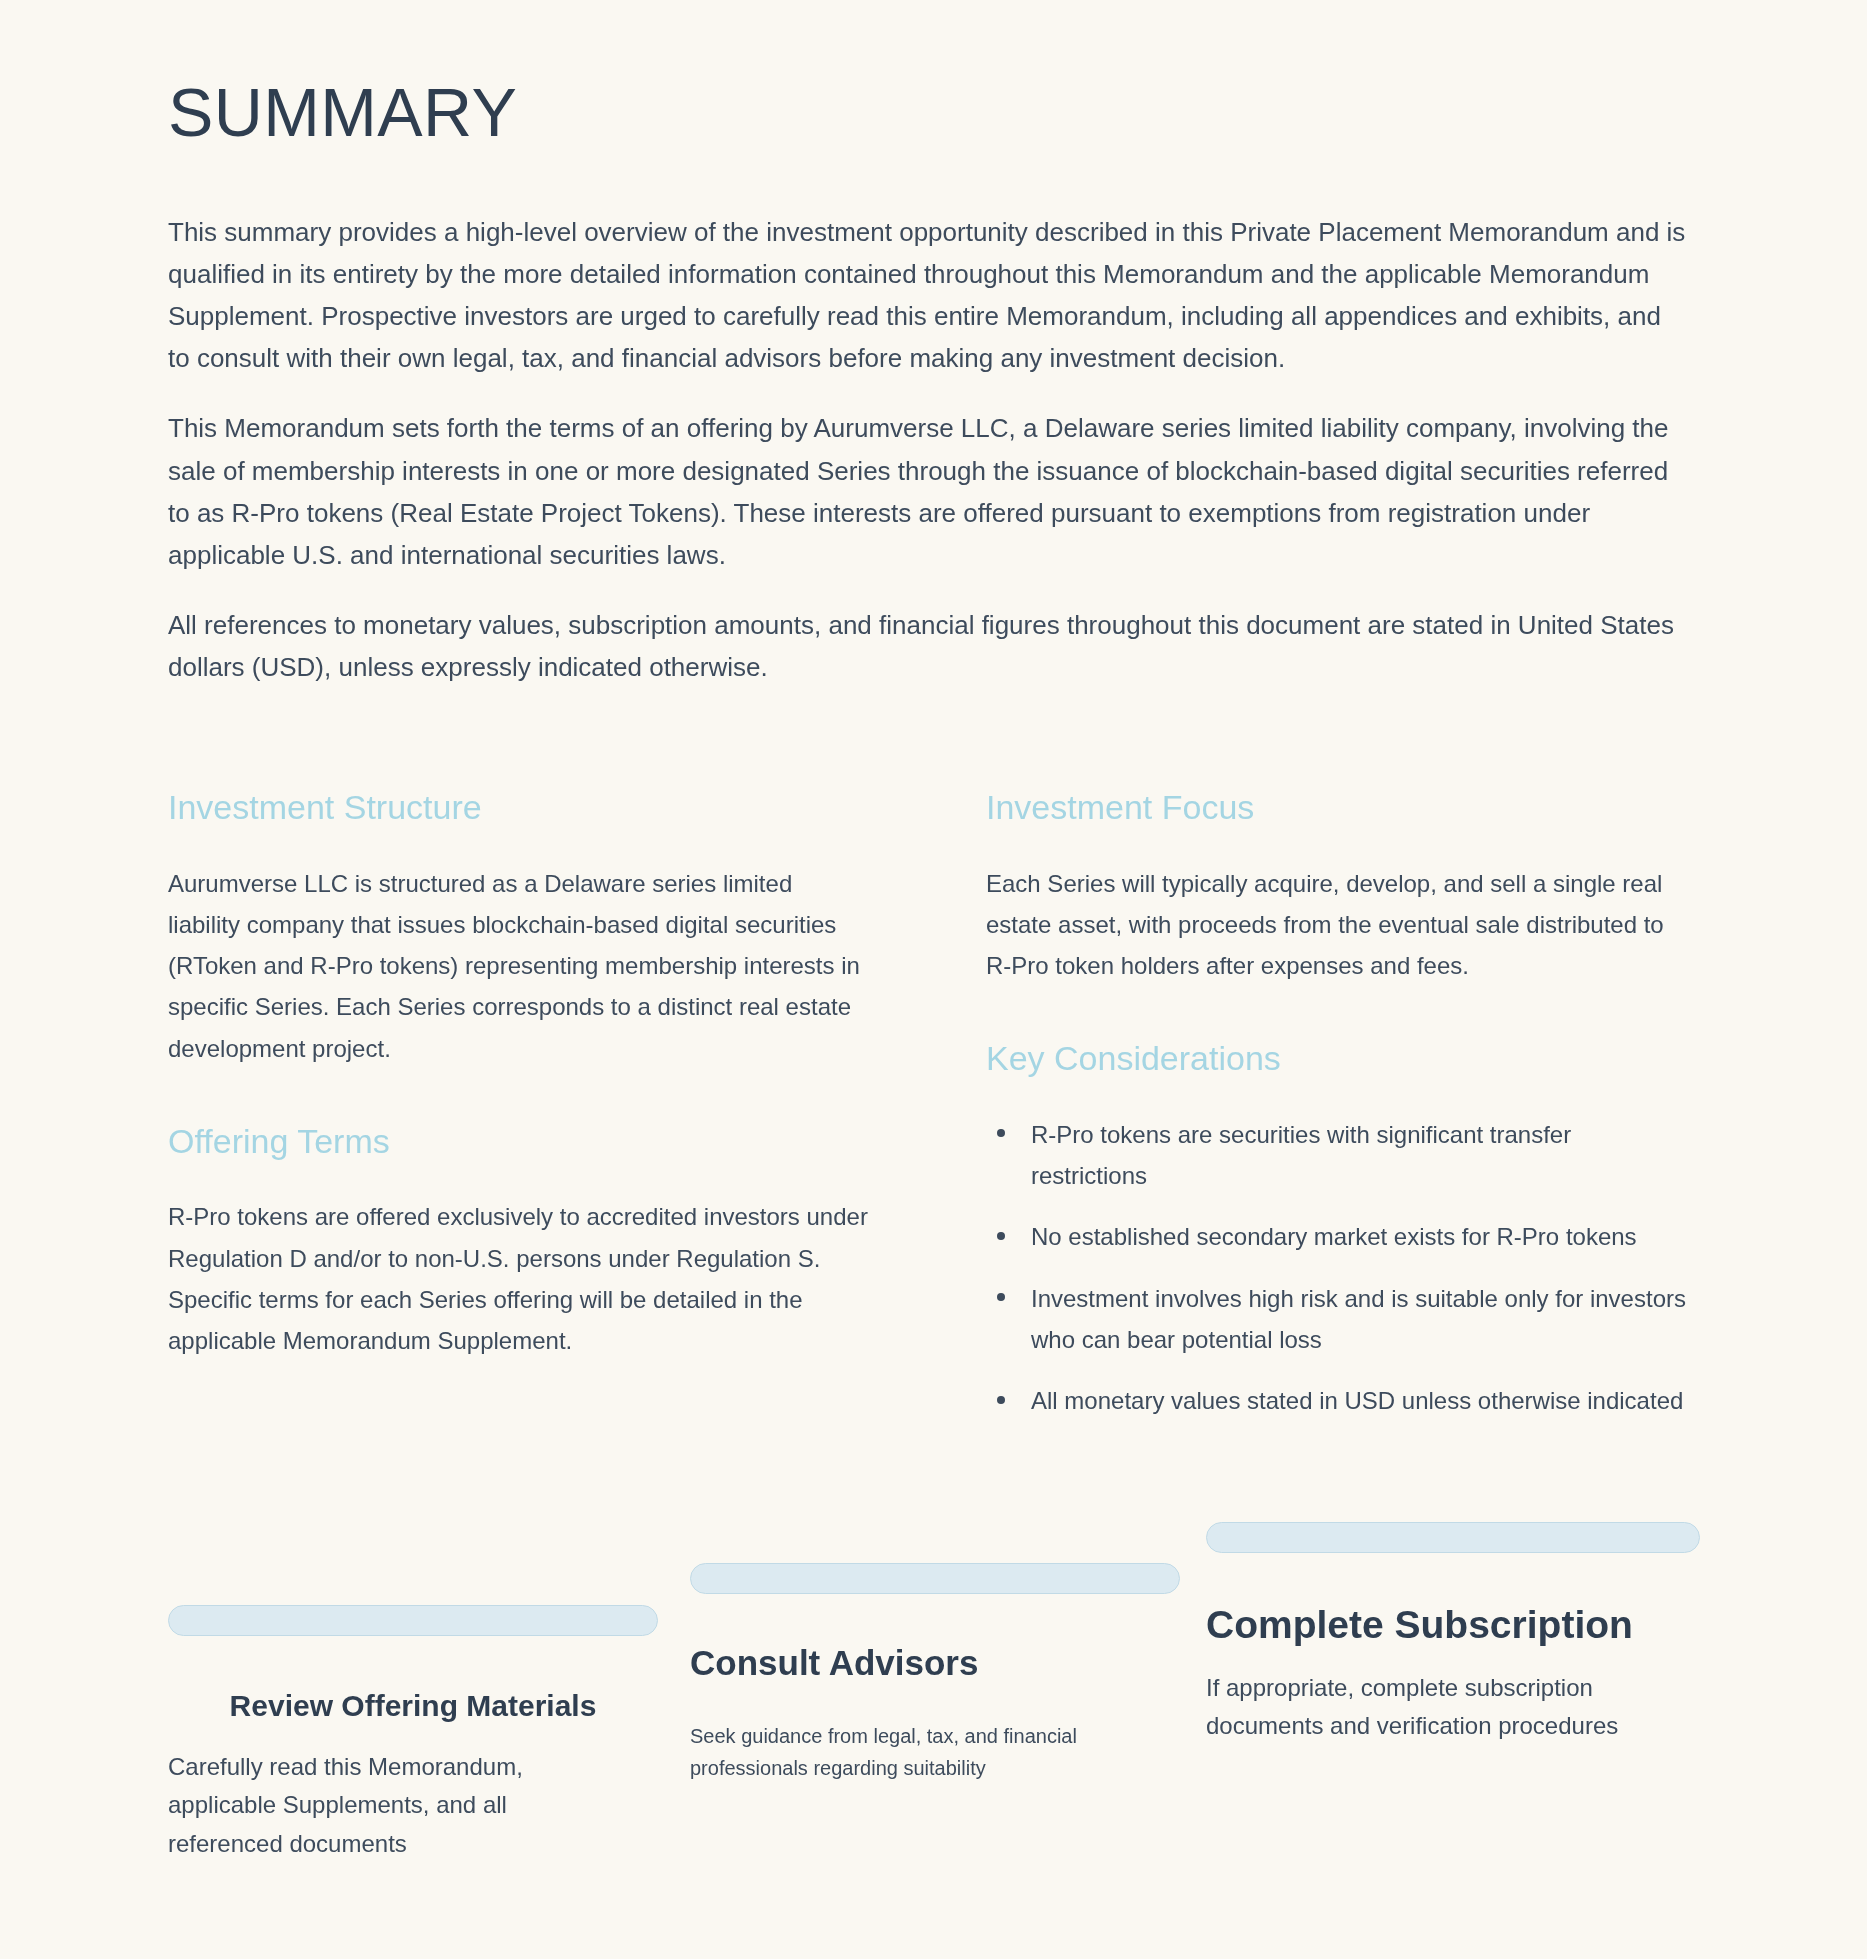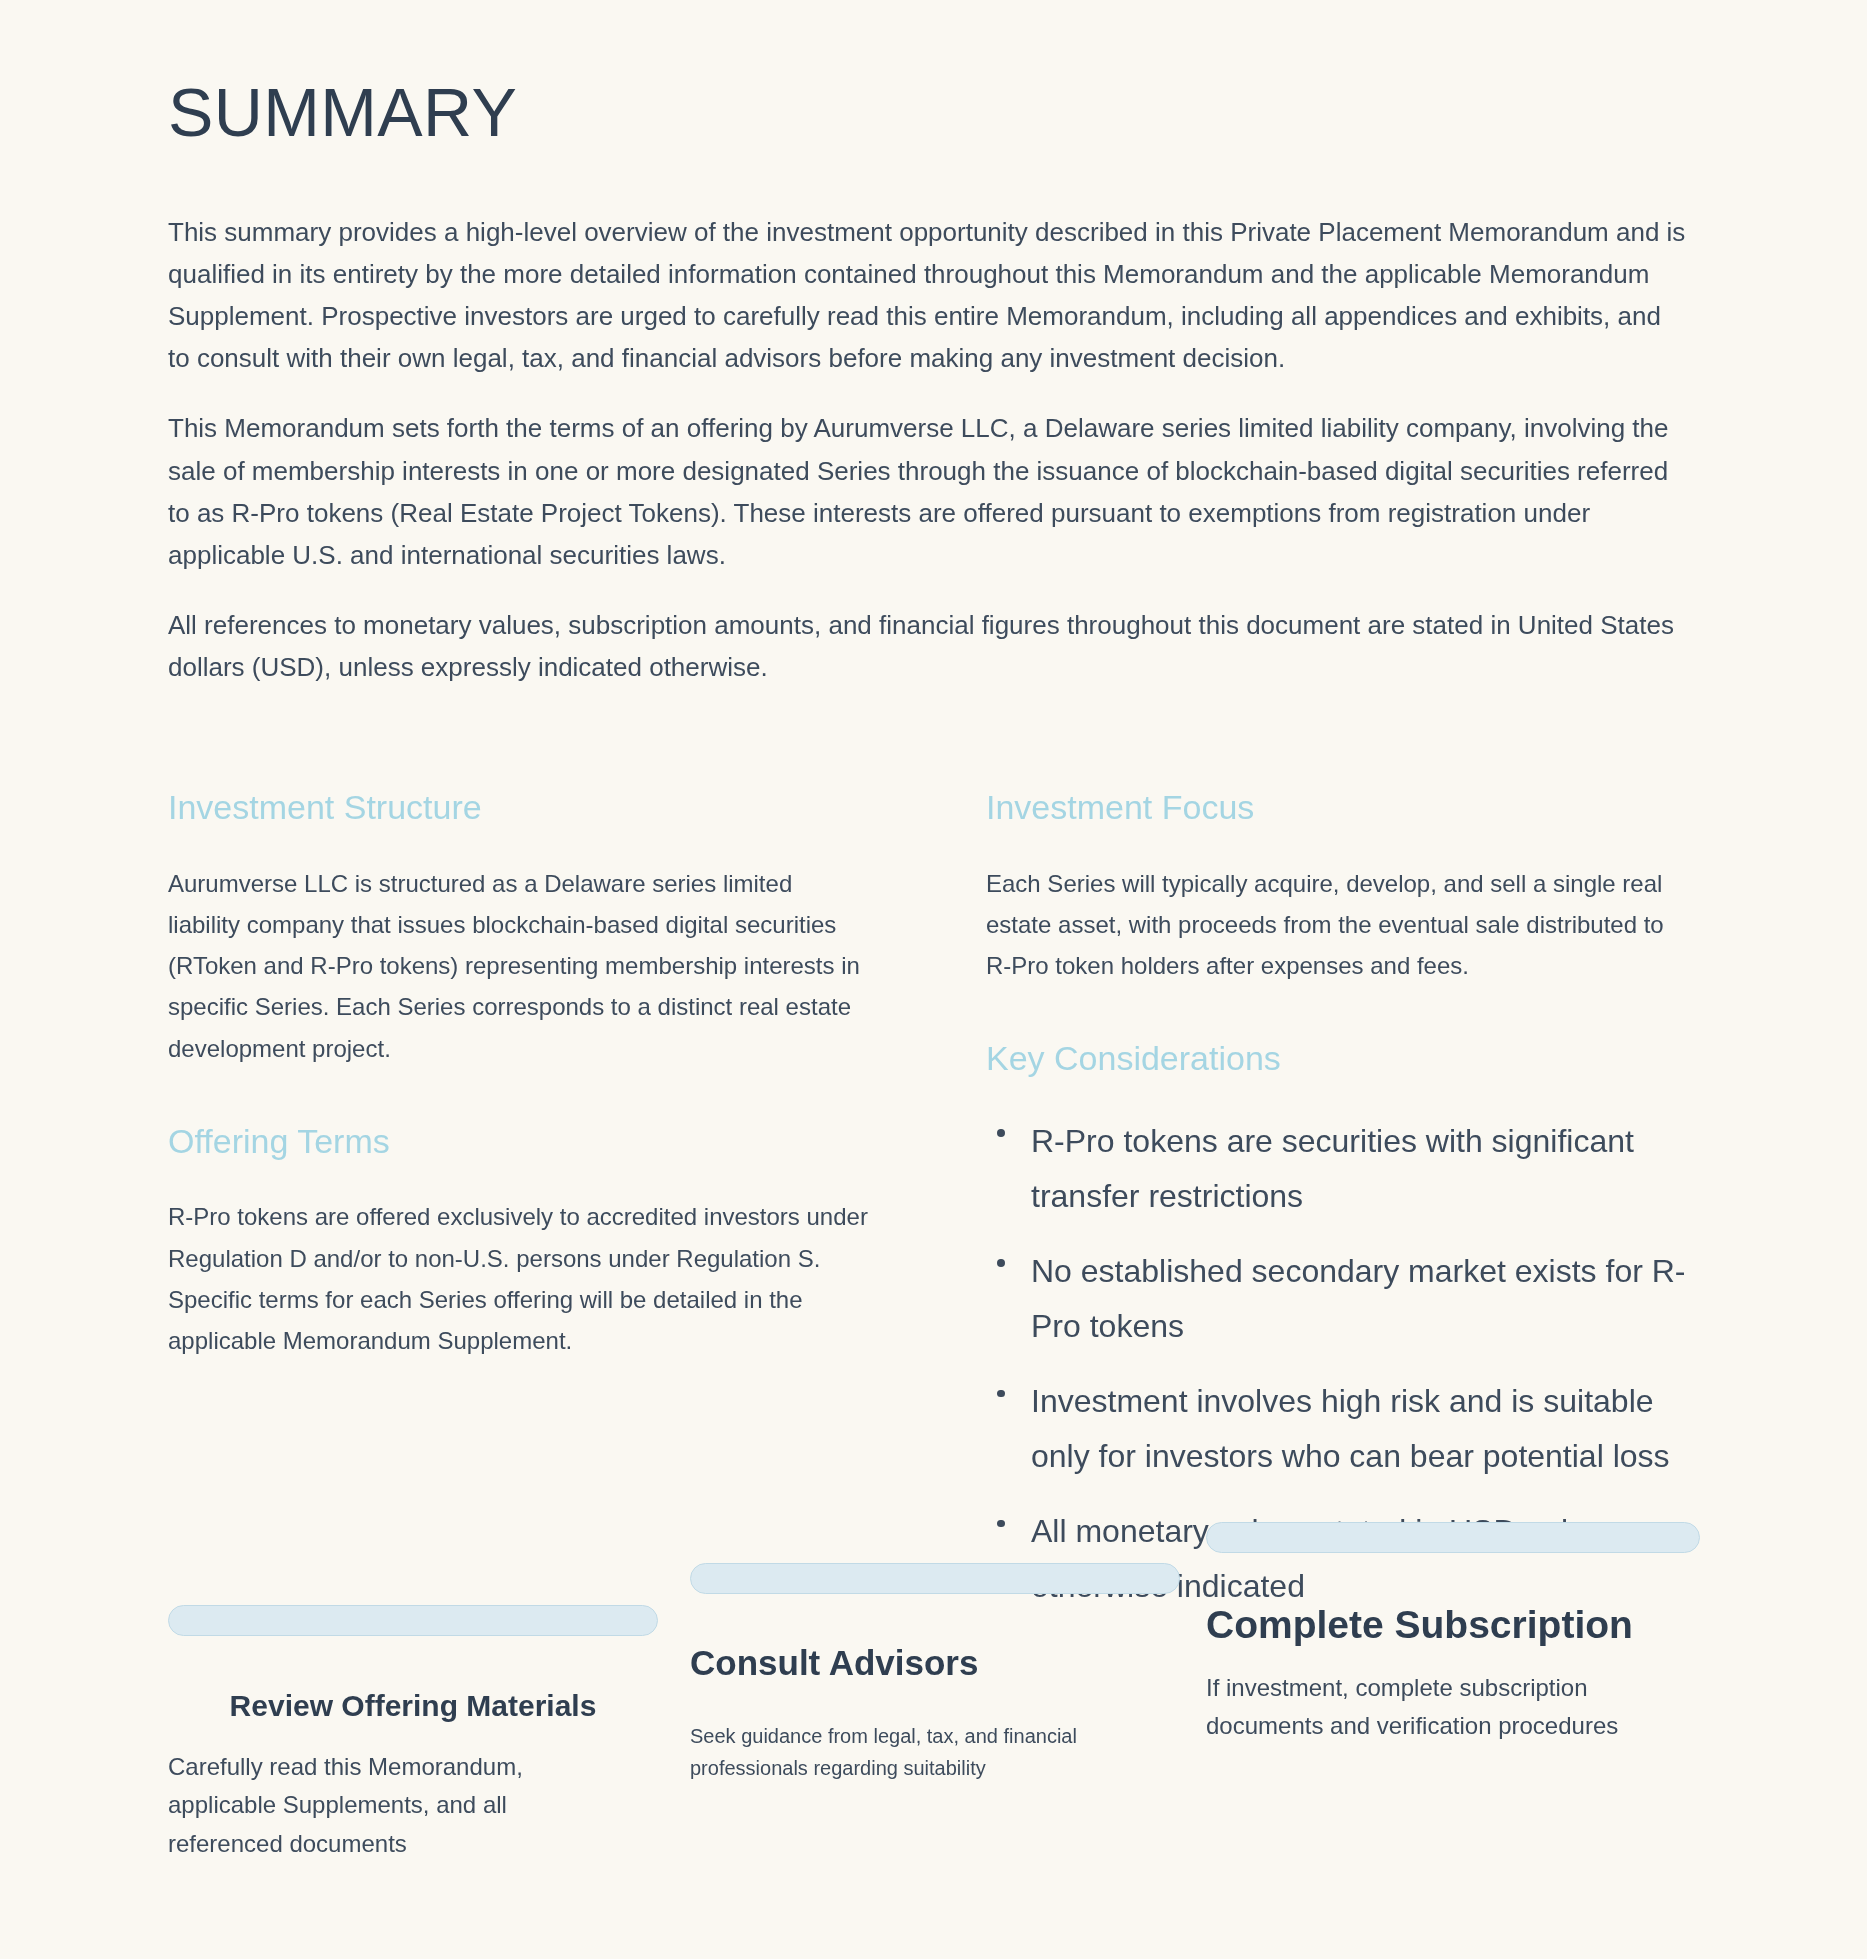--- a/index.html
+++ b/index.html
@@ -93,21 +93,21 @@
   }
 
   ul.key-list{
     list-style:none;
     margin:0;
     padding:0;
   }
   ul.key-list li{
     position:relative;
     padding-left:45px;
-    font-size:32px;
+    font-size:24px;
     line-height:1.72;
     color:var(--body);
     margin-bottom:20px;
   }
   ul.key-list li:last-child{ margin-bottom:0; }
   ul.key-list li::before{
     content:"";
     position:absolute;
     left:11px;
     top:15.6px;
@@ -221,19 +221,19 @@
 
     <div class="step step-2">
       <div class="bar"></div>
       <div class="step-title">Consult Advisors</div>
       <div class="step-desc">Seek guidance from legal, tax, and financial professionals regarding suitability</div>
     </div>
 
     <div class="step step-3">
       <div class="bar"></div>
       <div class="step-title">Complete Subscription</div>
-      <div class="step-desc">If investment, complete subscription documents and verification procedures</div>
+      <div class="step-desc">If appropriate, complete subscription documents and verification procedures</div>
     </div>
 
   </div>
 
 </div>
 
 
 </body></html>

